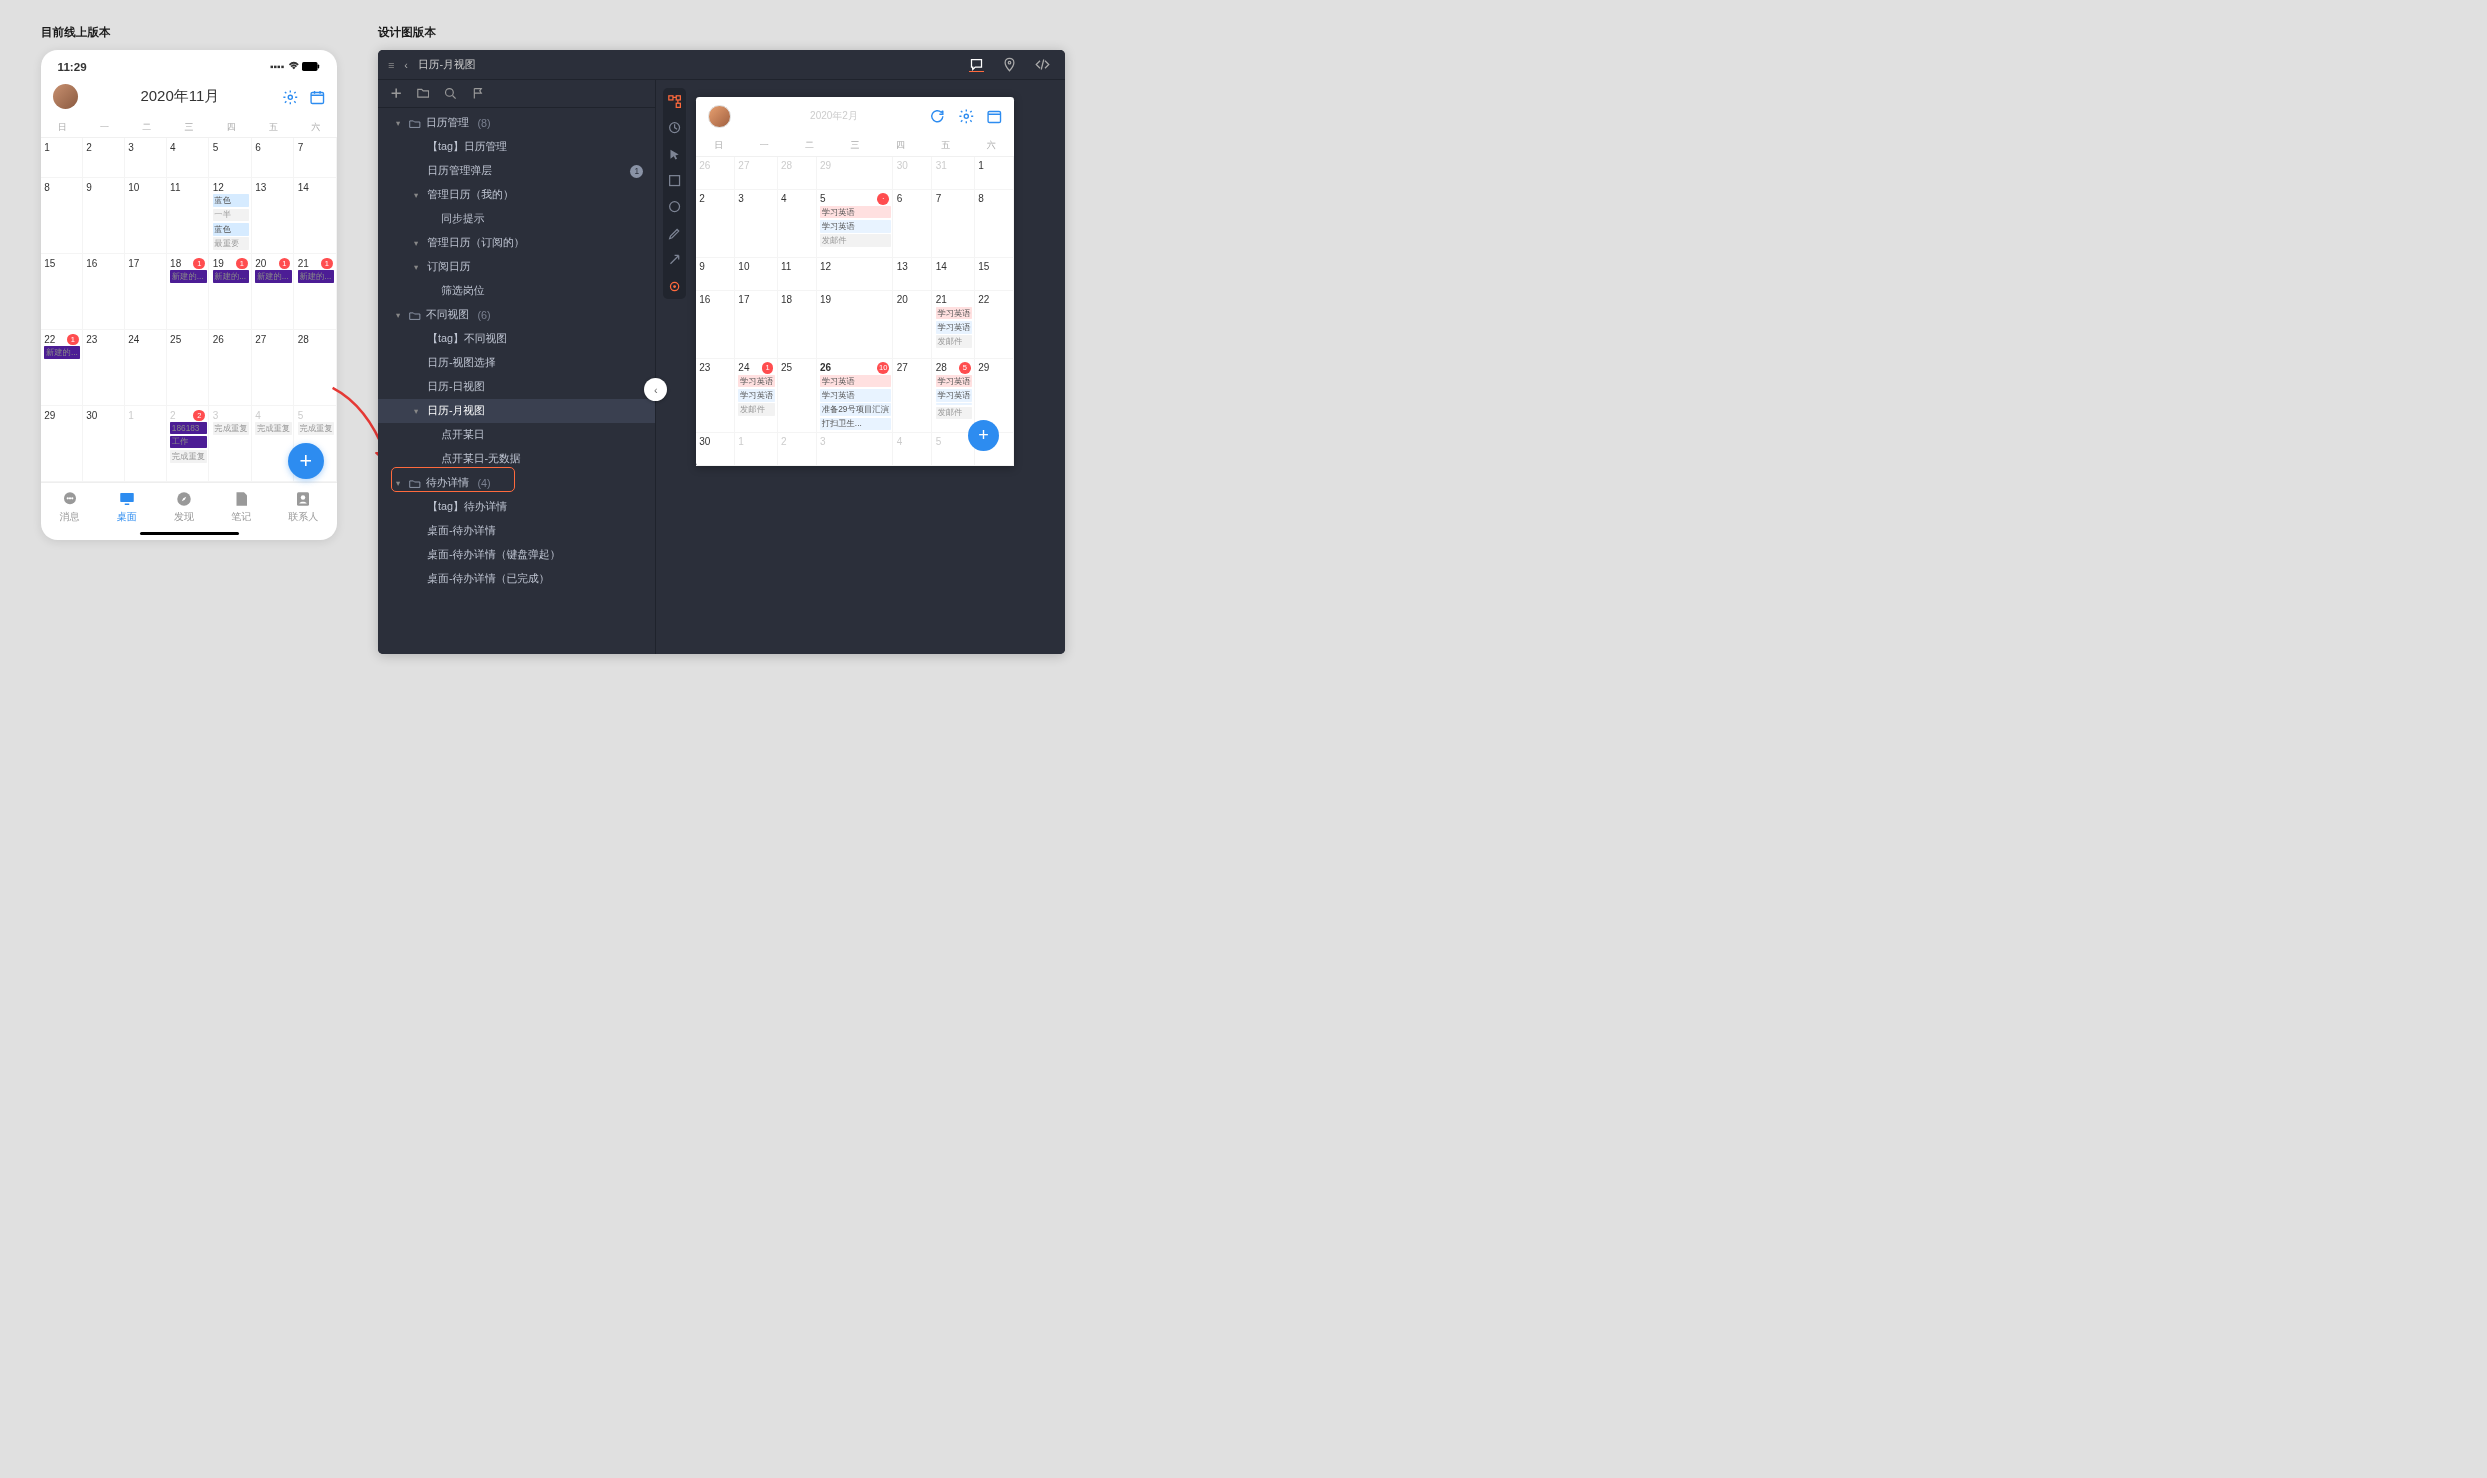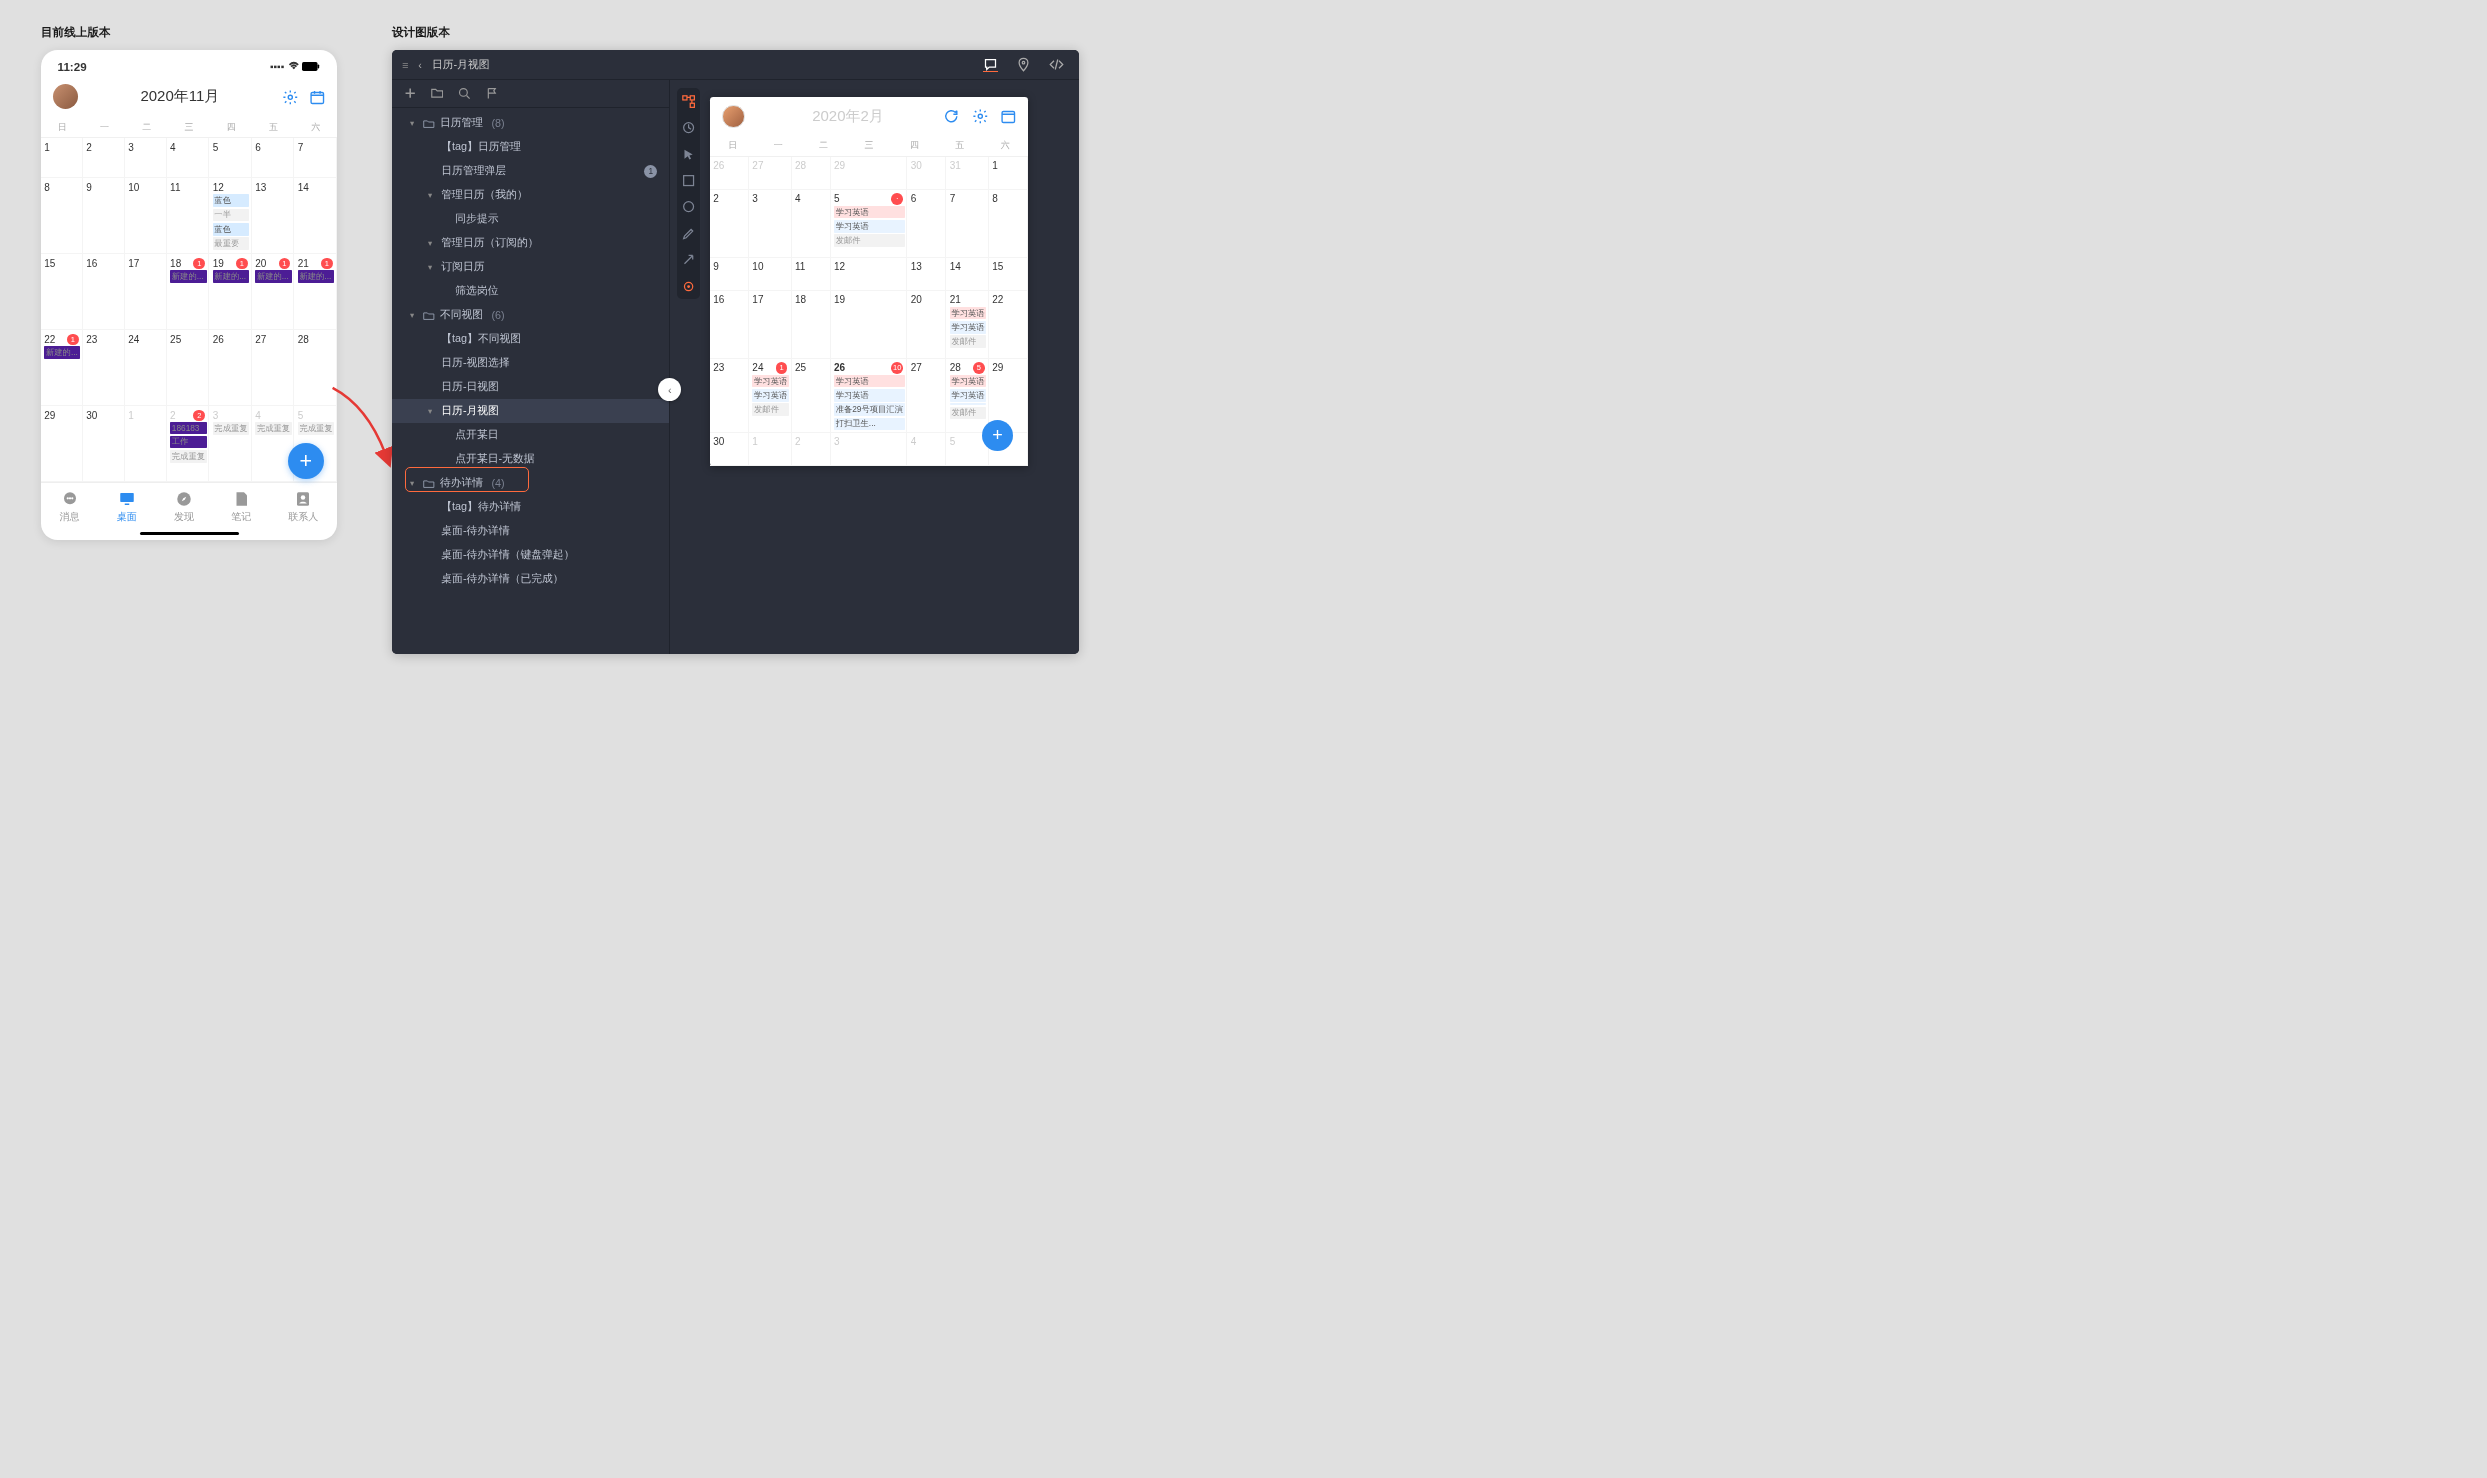--- a/index.html
+++ b/index.html
@@ -4,21 +4,21 @@
 <style>
 * { margin: 0; padding: 0; box-sizing: border-box; }
 body {
   background: #e0e0e0;
   font-family: -apple-system, "PingFang SC", "Microsoft YaHei", sans-serif;
   font-size: 10.8px;
   color: #333;
   padding: 25px 41px;
   min-width: 1176px;
 }
-.container { display: flex; gap: 55px; align-items: flex-start; }
+.container { display: flex; gap: 41px; align-items: flex-start; }
 .col { display: flex; flex-direction: column; }
 .section-title { font-size: 11.6px; font-weight: 600; margin-bottom: 10px; color: #1a1a1a; }
 
 
 .phone {
   width: 296px; background: #fff; border-radius: 16.6px; padding: 6.6px 0 0 0;
   box-shadow: 0 1.7px 10px rgba(0,0,0,0.1);
   position: relative;
   overflow: hidden;
 }
@@ -85,21 +85,21 @@
 .highlight-box { position:absolute; border:1.7px solid #ff6a3d; border-radius:5px; pointer-events:none;}
 .hl-tree { left: 13.2px; top: 359px; width: 124px; height: 25px; }
 
 .d-canvas-wrap { flex:1; position:relative; background:#2b2f3a; padding:16.6px 21.5px 0 40px;}
 .tool-strip { position:absolute; left:6.6px; top:8.3px; width:23px; background:#21252e; border-radius:5px; padding:6.6px 0; display:flex; flex-direction:column; align-items:center; gap:13.2px;}
 .tool-strip .ts { width:13.2px; height:13.2px; color:#7d8494;}
 .tool-strip .ts.active { color:#ff6a3d;}
 .collapse-btn { position:absolute; left:-11.6px; top:298px; width:23px; height:23px; border-radius:50%; background:#fff; box-shadow:0 0.8px 3.3px rgba(0,0,0,0.3); display:flex;align-items:center;justify-content:center; color:#666;}
 .mock2 { width: 318px; background:#fff; border-radius:3.3px; box-shadow:0 1.7px 8.3px rgba(0,0,0,0.3);}
 .mock2 .cal-header { padding:8.3px 11.6px;}
-.mock2 .cal-title { font-size:15px;margin-left:8px;}
+.mock2 .cal-title { font-size:10px;margin-left:8px;}
 .mock2 .hdr-icons { gap:11.6px;}
 .mock2 .weekdays { font-size:9px;}
 .mock2 .day-cell { min-height:33px; font-size:9px;}
 .mock2 .day-cell.tall { min-height:68px;}
 .mock2 .day-cell.today .day-num { font-weight:700;}
 .fab2 { position:absolute; bottom:15px; right:15px; width:31px; height:31px; border-radius:50%; background:#2d8cf0; color:#fff; font-size:18px; display:flex;align-items:center;justify-content:center;}
 
 svg { display:block; }
 .rel { position:relative;}
 </style>

